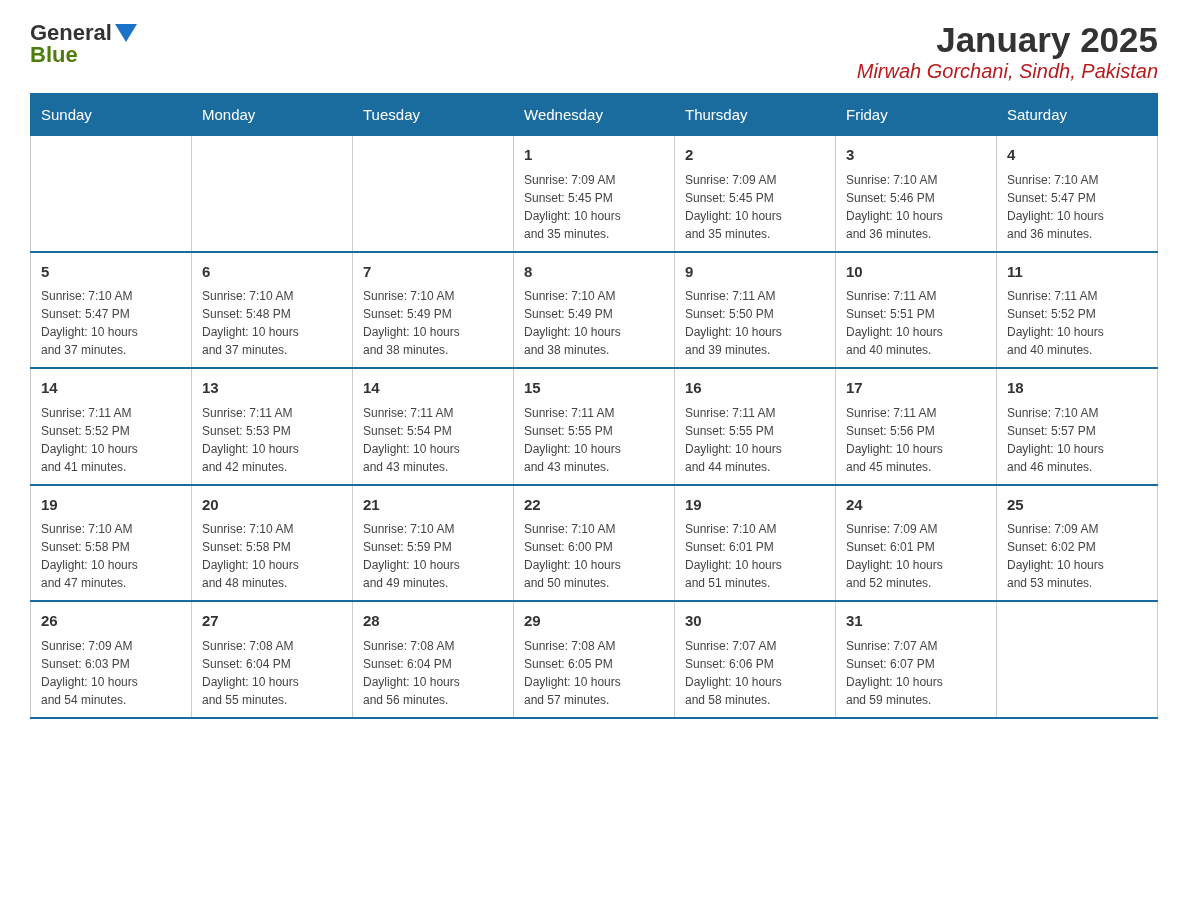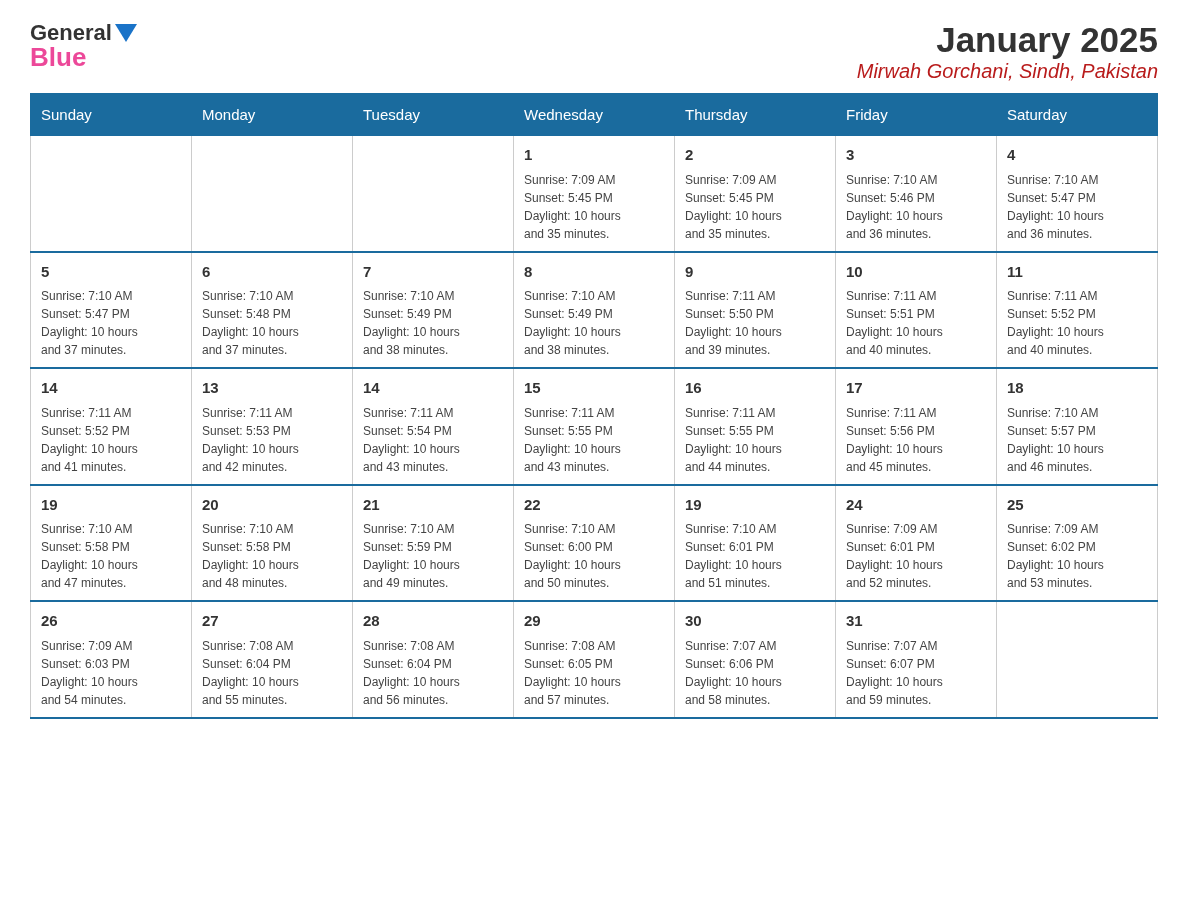--- a/index.html
+++ b/index.html
@@ -20,23 +20,23 @@
     .logo {
       display: flex;
       align-items: center;
     }
     .logo-text-general {
       font-size: 22px;
       font-weight: bold;
       color: #333;
     }
     .logo-text-blue {
-      font-size: 26px;
+      font-size: 22px;
       font-weight: bold;
-      color: #ec4899;
+      color: #4d7c0f;
     }
     .title-section {
       text-align: right;
     }
     .calendar-title {
       font-size: 35px;
       font-weight: bold;
       color: #333;
     }
     .calendar-subtitle {

